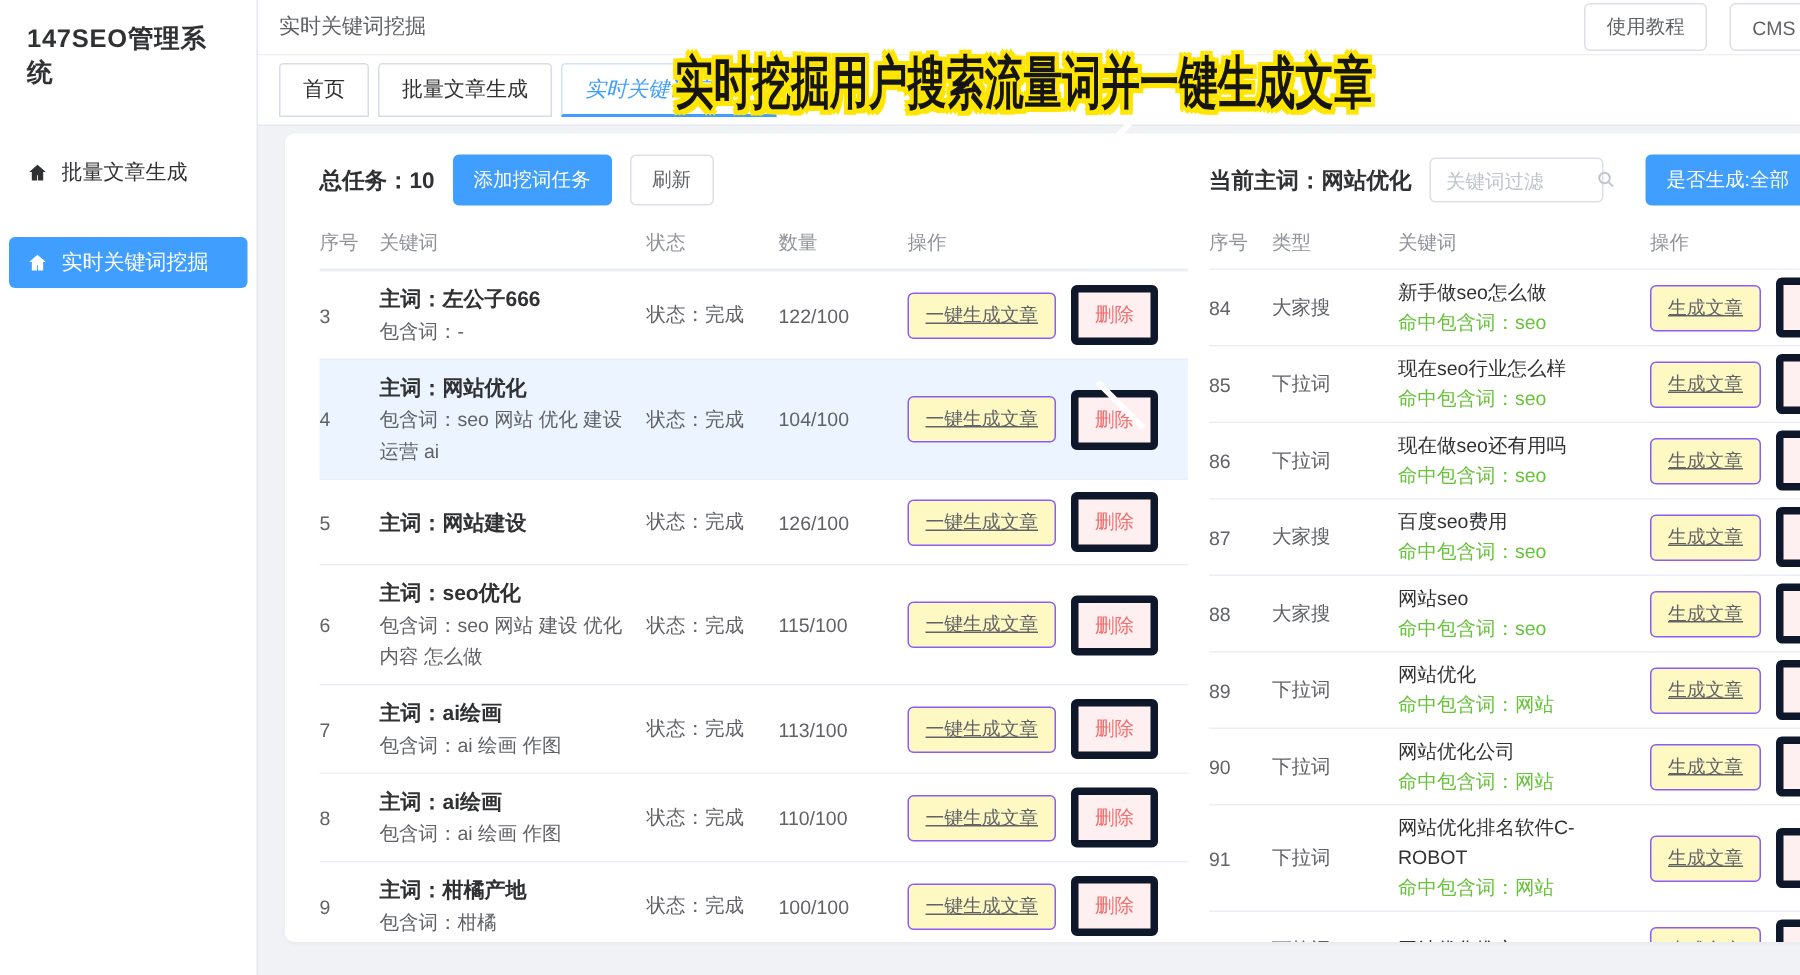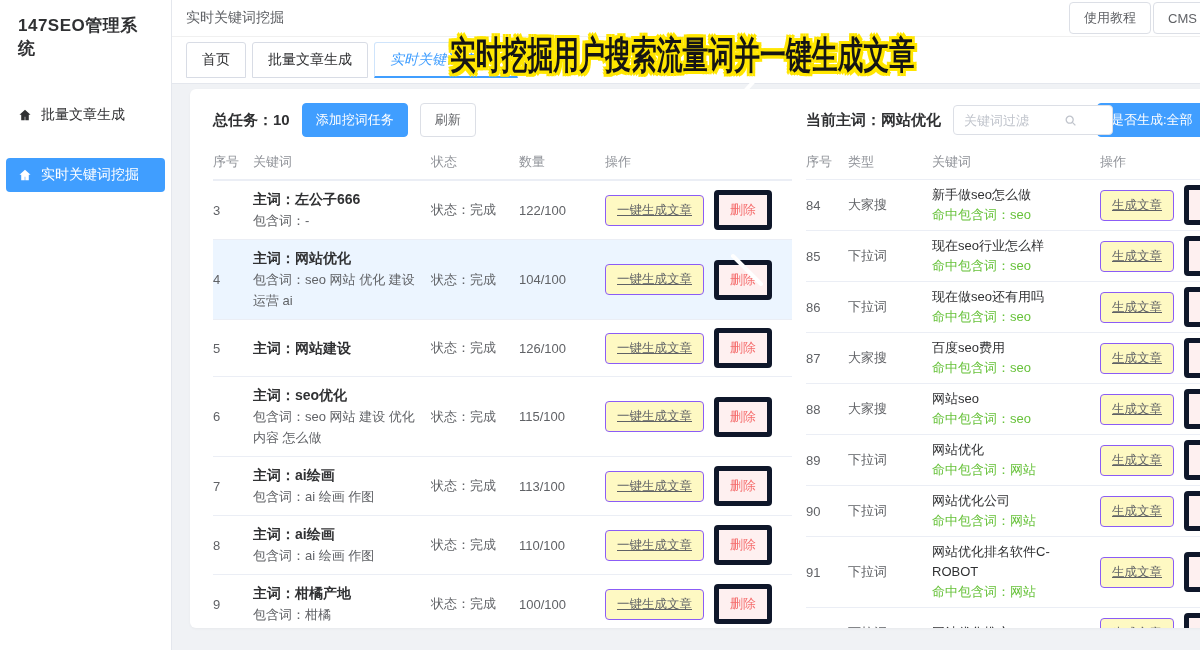--- a/index.html
+++ b/index.html
@@ -18,21 +18,21 @@
   .nav-item.active { background:#409eff; color:#fff; }
   .nav-item.active .ico { color:#fff; }
   .nav-item .chev { margin-left:auto; color:#909399; display:inline-flex; }
   .nav-gap1 { height:28px; } .nav-gap2 { height:26px; }
 
   
   .main { position:absolute; left:172px; top:0; width:1028px; height:650px; }
   .topbar { height:37px; background:#fff; border-bottom:1px solid #f0f0f0;
     display:flex; align-items:center; padding:0 14px; }
   .crumb { font-size:14px; color:#606266; }
-  .topbar-btns { margin-left:auto; display:flex; gap:2px;justify-content:space-between; }
+  .topbar-btns { margin-left:auto; display:flex; gap:15px;justify-content:space-between; }
   .btn-plain { background:#fff; border:1px solid #dcdfe6; border-radius:4px;
     font-size:13px; color:#606266; padding:6px 14px; cursor:pointer; white-space:nowrap;
     font-family:inherit; }
   .btn-cms { margin-right:-26px; }
   .tabbar { height:47px; background:#fff; display:flex; align-items:center;
     gap:6px; padding:0 14px; border-bottom:1px solid #e4e7ed; }
   .tab { font-size:14px; color:#303133; background:#fff; border:1px solid #d8dce5;
     border-radius:3px 3px 0 0; padding:8px 15px; cursor:pointer; white-space:nowrap; }
   .tab.active { color:#409eff; border-color:#cfe4fb; border-bottom:2px solid #409eff; padding-bottom:7px;font-style:italic; }
   .tab .x { margin-left:6px; font-size:13px; }
@@ -46,21 +46,21 @@
   .panel-right { width:438px; padding:14px 0 16px 14px; }
 
   .phead { display:flex; align-items:center; gap:12px; margin-bottom:10px; }
   .ptitle { font-size:15px; font-weight:bold; white-space:nowrap; }
   .btn-primary { background:#409eff; border:1px solid #409eff; color:#fff; border-radius:4px;
     font-size:13px; padding:7px 13px; cursor:pointer; white-space:nowrap; font-family:inherit; }
   .btn-white { background:#fff; border:1px solid #dcdfe6; color:#606266; border-radius:4px;
     font-size:13px; padding:7px 14px; cursor:pointer; white-space:nowrap; font-family:inherit; }
 
   .search-box { position:relative; width:132px; }
-  .search-box input { width:160px; height:30px; border:1px solid #dcdfe6; border-radius:4px;
+  .search-box input { width:116px; height:30px; border:1px solid #dcdfe6; border-radius:4px;
     font-size:13px; padding:0 26px 0 10px; color:#606266; outline:none; font-family:inherit; }
   .search-box input::placeholder { color:#c0c4cc; }
   .search-box .sicon { position:absolute; right:8px; top:8px; color:#c0c4cc; }
 
   
   .thead { display:flex; font-size:13px; color:#909399; padding:6px 0 8px;
     border-bottom:1px solid #ebeef5; }
   .trow { display:flex; align-items:center; font-size:13px; color:#606266;
     border-bottom:1px solid #ebeef5; padding:8px 0; }
   .trow.hl { background:#ecf5ff; }

